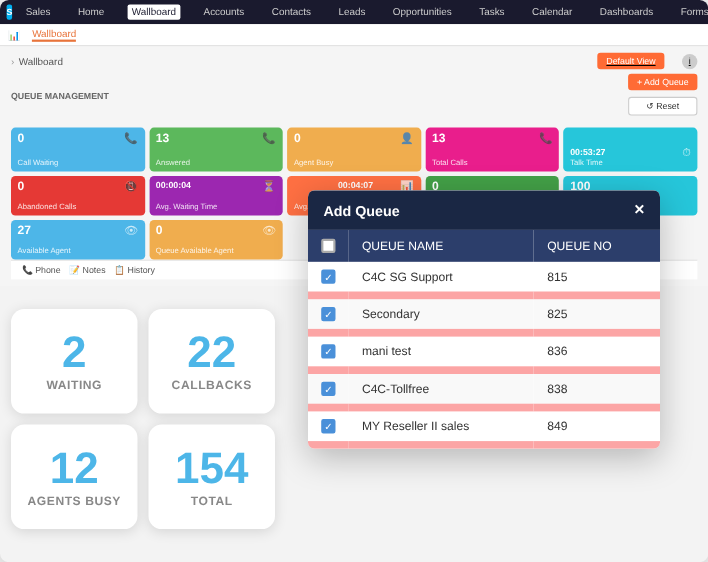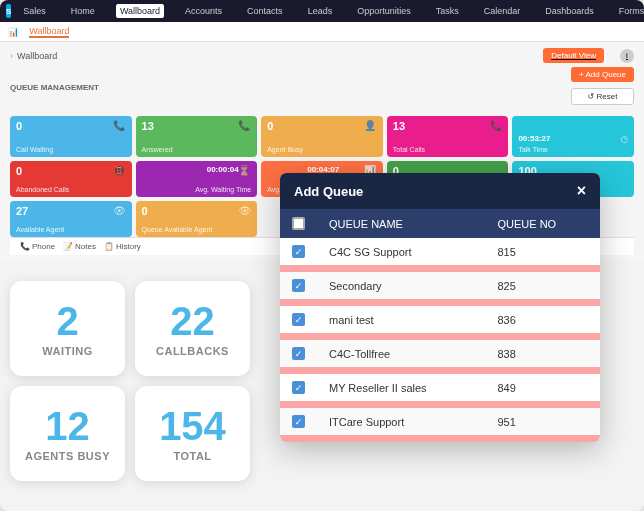--- a/index.html
+++ b/index.html
@@ -151,21 +151,21 @@
       color: rgba(255,255,255,0.7);
       text-align: right;
     }
 
     .card-blue { background: #4db6e8; }
     .card-green { background: #5cb85c; }
     .card-yellow { background: #f0ad4e; }
     .card-pink { background: #e91e8c; }
     .card-teal { background: #26c6da; }
     .card-red { background: #e53935; }
-    .card-purple { background: #9c27b0; align-items: flex-end; }
+    .card-purple { background: #9c27b0; }
     .card-orange { background: #ff7043; }
     .card-dark-green { background: #43a047; }
 
     .stats-row2 {
       display: grid;
       grid-template-columns: repeat(5, 1fr);
       gap: 4px;
       margin-bottom: 4px;
     }
 
@@ -540,22 +540,15 @@
           <td>C4C-Tollfree</td>
           <td>838</td>
         </tr>
         <tr>
           <td>
             <div class="check-box checked"></div>
           </td>
           <td>MY Reseller II sales</td>
           <td>849</td>
         </tr>
-        <tr>
-          <td>
-            <div class="check-box checked"></div>
-          </td>
-          <td>ITCare Support</td>
-          <td>951</td>
-        </tr>
       </tbody>
   </table>
 </div>
 
 </body></html>

